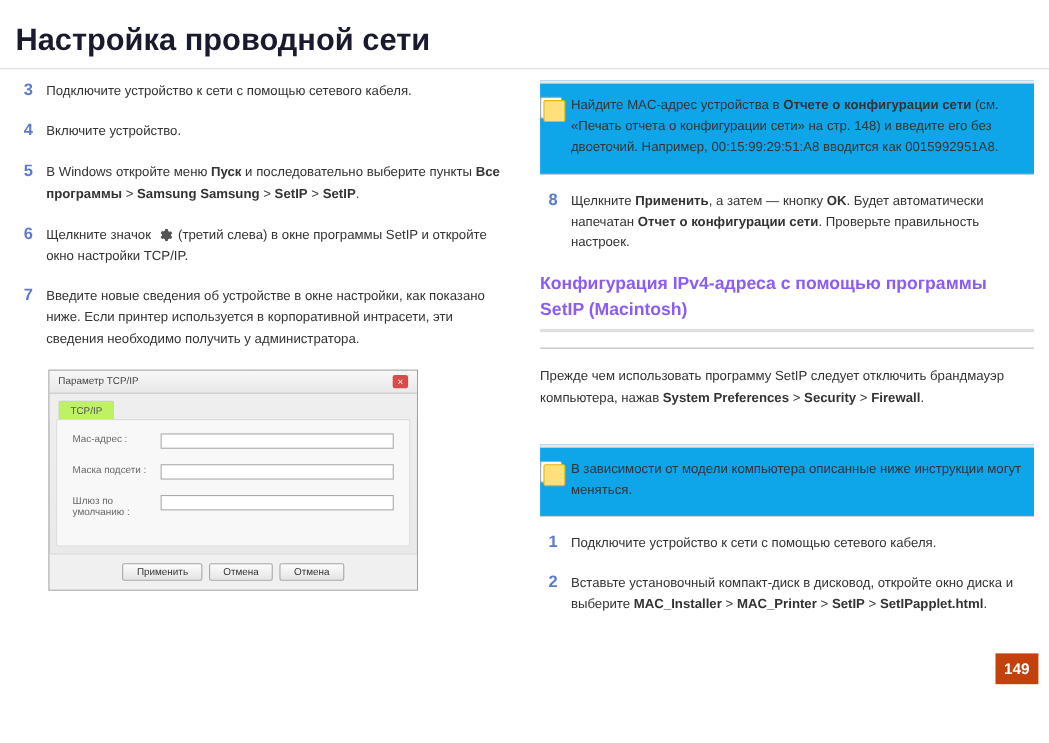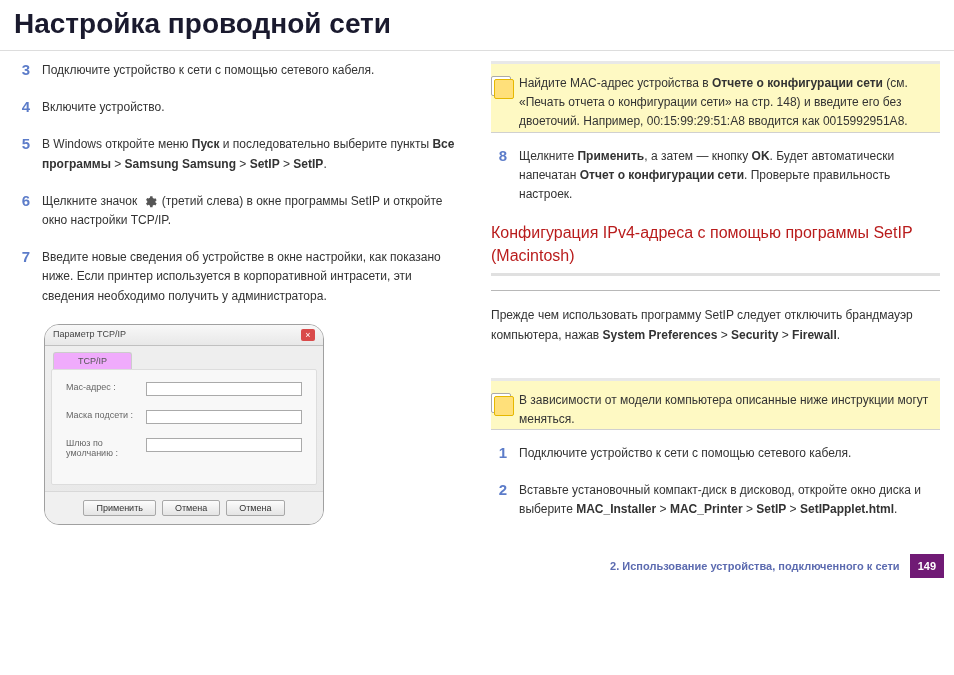--- a/index.html
+++ b/index.html
@@ -1,47 +1,47 @@
 <!DOCTYPE html>
 <html><head>
 <meta charset="utf-8">
 <style>
 *{margin:0;padding:0;box-sizing:border-box}
 body{font-family:Arial,Helvetica,sans-serif;font-size:12px;color:#333;background:#fff;width:954px}
-.page-title{font-size:28px;font-weight:bold;color:#1a1a2e;padding:8px 14px 10px;border-bottom:1px solid #ddd}
+.page-title{font-size:28px;font-weight:bold;color:#1a1a2e;padding:20px 14px 10px;border-bottom:1px solid #ddd}
 .content{display:flex;gap:28px;padding:10px 14px}
 .col{flex:1;min-width:0}
 .step{display:flex;gap:12px;margin-bottom:18px;align-items:flex-start}
 .step-num{color:#5c7cc9;font-weight:bold;font-size:15px;flex-shrink:0;width:16px;text-align:right}
 .step-text{flex:1;line-height:1.6;color:#333}
-.note-box{display:flex;gap:8px;background:#fef9c3;padding:4px 0 0;margin-bottom:14px;align-items:flex-start;border-top:3px solid #e8e8e8;border-bottom:1px solid #d0d0d0;padding-top:10px}
+.note-box{display:flex;gap:8px;background:#0ea5e9;padding:4px 0 14px;margin-bottom:14px;align-items:flex-start;border-top:3px solid #e8e8e8;border-bottom:1px solid #d0d0d0;padding-top:10px}
 .note-icon{width:20px;height:20px;flex-shrink:0;position:relative;margin-top:2px}
 .note-icon::before{content:"";position:absolute;width:18px;height:18px;background:#fff;border:1px solid #aaa;border-radius:2px;top:0;left:0}
 .note-icon::after{content:"";position:absolute;width:18px;height:18px;background:#ffe07a;border:1px solid #e6b800;border-radius:2px;top:3px;left:3px}
 .note-text{flex:1;line-height:1.6;color:#333}
-.section-title{font-size:16px;font-weight:normal;color:#b91c1c;margin:12px 0 4px;line-height:1.4}
+.section-title{font-size:16px;font-weight:bold;color:#8b5cf6;margin:12px 0 4px;line-height:1.4}
 .hr-line{height:3px;background:#e0e0e0;margin:6px 0 14px}
 .hr-line-dark{height:1px;background:#b8b8b8;margin:2px 0 14px}
 .para{line-height:1.7;margin-bottom:32px;color:#333}
-.dialog{border:1px solid #a0a0a0;background:linear-gradient(#f0f0f0,#e8e8e8);width:280px;margin:6px 0 0 30px;border-radius:15px;overflow:hidden}
+.dialog{border:1px solid #a0a0a0;background:linear-gradient(#f0f0f0,#e8e8e8);width:336px;margin:6px 0 0 30px;border-radius:0;overflow:hidden}
 .dialog-title{font-size:9px;padding:4px 8px;background:linear-gradient(#f8f8f8,#e8e8e8);border-bottom:1px solid #c0c0c0;color:#444;display:flex;justify-content:space-between}
 .dialog-close{width:14px;height:12px;background:#d94a4a;border-radius:2px;color:#fff;font-size:9px;text-align:center;line-height:12px}
 .tab-row{padding:6px 8px 0;background:#eee}
-.tab{display:inline-block;font-size:9px;padding:3px 24px;background:#f0abfc;border:1px solid #ccc;border-bottom:none;border-radius:3px 3px 0 0;color:#555}
+.tab{display:inline-block;font-size:9px;padding:3px 10px;background:#bef264;border:1px solid #ccc;border-bottom:none;border-radius:3px 3px 0 0;color:#555}
 .dialog-body{background:#f8f8f8;padding:12px 14px;border:1px solid #ddd;margin:0 6px 6px;border-radius:2px}
 .field-row{display:flex;align-items:flex-start;margin-bottom:14px;font-size:9px;color:#666}
 .field-label{width:80px;flex-shrink:0}
 .field-input{flex:1;height:14px;background:#fff;border:1px solid #aaa}
 .dialog-buttons{display:flex;justify-content:center;gap:6px;padding:8px;background:#f0f0f0;border-top:1px solid #d8d8d8}
 .dlg-btn{font-size:9px;padding:2px 12px;background:linear-gradient(#fcfcfc,#e4e4e4);border:1px solid #a8a8a8;border-radius:2px;color:#333}
 .gear-icon{display:inline-block;width:14px;height:14px;position:relative;vertical-align:middle;margin:0 2px}
 .gear-icon svg{width:14px;height:14px}
 .footer{display:flex;justify-content:flex-end;align-items:center;gap:10px;padding:6px 10px}
 .footer-text{font-size:11px;font-weight:bold;color:#5c6bb0}
-.page-num{background:#701a75;color:#fff;font-size:11px;font-weight:bold;padding:6px 8px}
+.page-num{background:#c2410c;color:#fff;font-size:14px;font-weight:bold;padding:6px 8px}
 b{font-weight:bold}
 </style>
 </head>
 <body>
 
 <h1 class="page-title">Настройка проводной сети</h1>
 
 <div class="content">
   <div class="col" id="left-col">
       <div class="step">
@@ -115,15 +115,14 @@
         <span class="step-text">Подключите устройство к сети с помощью сетевого кабеля.</span>
       </div>
       <div class="step">
         <span class="step-num">2</span>
         <span class="step-text">Вставьте установочный компакт-диск в дисковод, откройте окно диска и выберите <b>MAC_Installer</b> &gt; <b>MAC_Printer</b> &gt; <b>SetIP</b> &gt; <b>SetIPapplet.html</b>.</span>
       </div>
     </div>
 </div>
 
 <div class="footer">
-  <span class="footer-text">2. Использование устройства, подключенного к сети</span>
   <span class="page-num">149</span>
 </div>
 
 </body></html>

